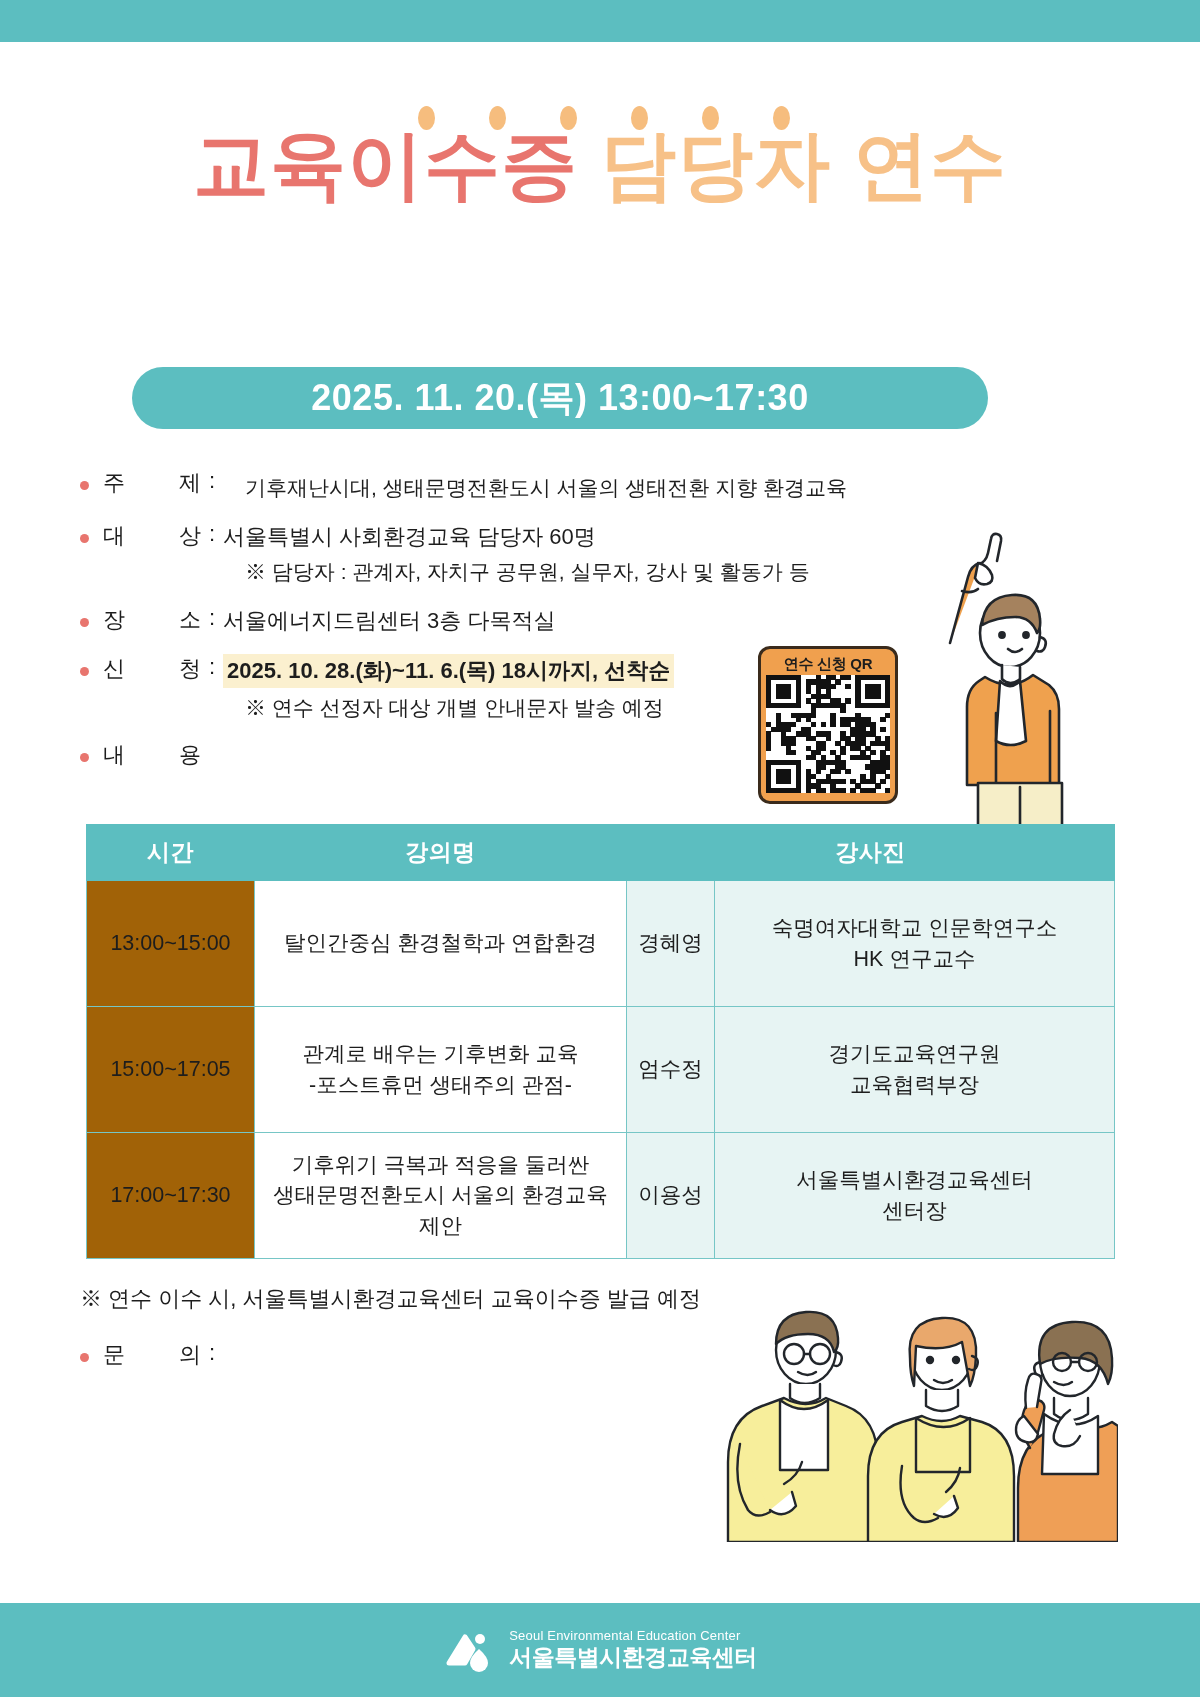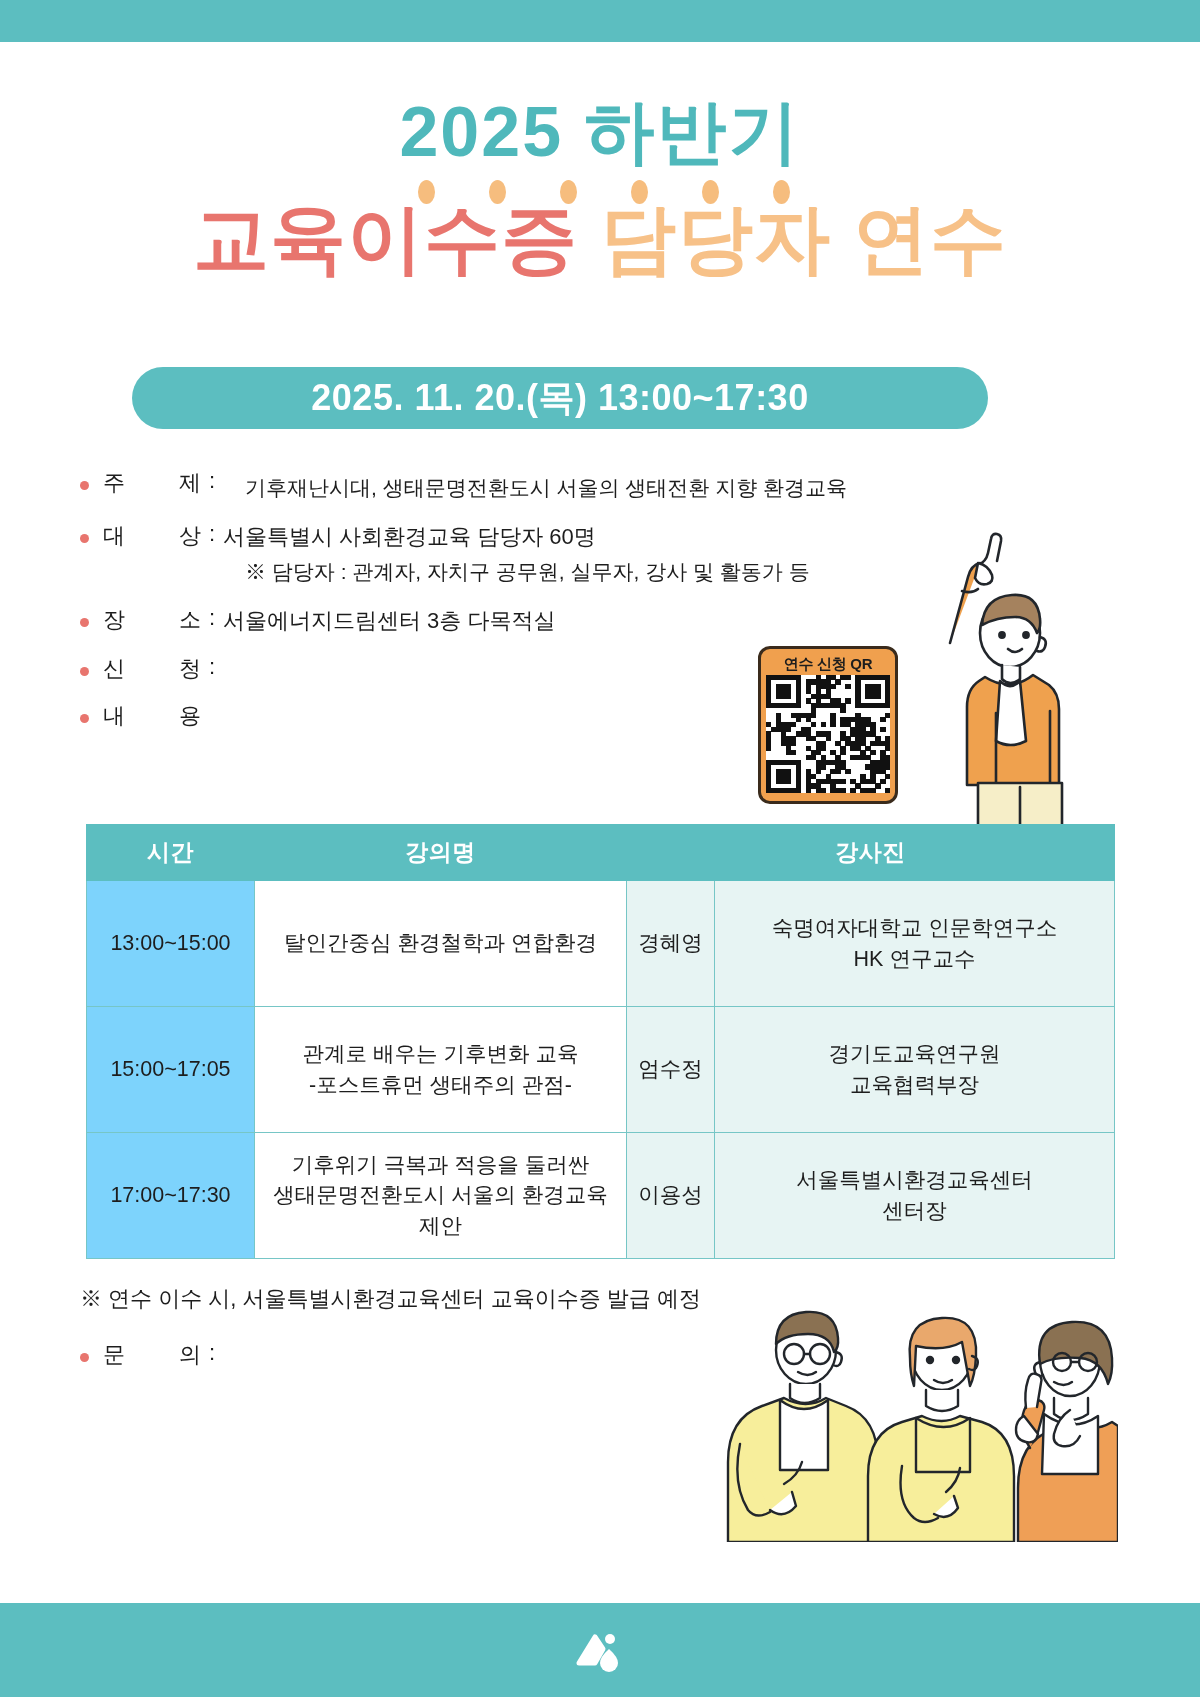--- a/index.html
+++ b/index.html
@@ -86,21 +86,21 @@
     border-collapse:collapse; table-layout:fixed;
   }
   .tbl th {
     background:#5cbec0; color:#ffffff; font-size:23px; font-weight:bold;
     height:56px; border:1px solid #5cbec0; letter-spacing:0.5px;
   }
   .tbl td {
     border:1px solid #76c6c6; font-size:21.5px; color:#1d1d1d;
     text-align:center; line-height:1.4; height:126px; padding:6px 8px;
   }
-  .c-time { background:#7dd3fc; font-size:21.5px; }
+  .c-time { background:#a16207; font-size:21.5px; }
   .c-lec  { background:#ffffff; }
   .c-name { background:#e7f4f3; }
   .c-aff  { background:#e7f4f3; }
 
   
   .notes { position:absolute; left:80px; top:1284px; width:900px; }
   .note-1 { font-size:22px; color:#1d1d1d; margin-bottom:26px; }
   .note-row { display:flex; align-items:flex-start; }
 
   
@@ -116,21 +116,20 @@
   .logo-txt-kr { font-size:23px; color:#ffffff; font-weight:bold; line-height:1.2; letter-spacing:-0.5px; }
   .logo-txt-kr2 { font-size:24px; color:#ffffff; font-weight:bold; line-height:1.2; letter-spacing:-0.5px; }
   .logo-txt-en2 { font-size:15px; color:#ffffff; line-height:1.3; letter-spacing:0.2px; }
 </style>
 </head>
 <body>
 
 <div class="bar-top"></div>
 
 <div class="title-wrap">
-  <div class="title-line1">2025 하반기</div>
   <div class="dots-row">
     <span class="dot"></span>
     <span class="dot"></span>
     <span class="dot"></span>
     <span class="dot"></span>
     <span class="dot"></span>
     <span class="dot"></span>
   </div>
   <div class="title-line2">
     <span class="t-red">교육이수증</span>
@@ -179,20 +178,24 @@
     </span>
   </div>
 
   <div class="info-row">
     <span class="bullet"></span>
     <span class="label">
       <span>신</span>
       <span>청</span>
     </span>
     <span class="colon">:</span>
+    <span class="vals">
+      <span class="v-main hl">2025. 10. 28.(화)~11. 6.(목) 18시까지, 선착순</span>
+      <div class="v-sub">※ 연수 선정자 대상 개별 안내문자 발송 예정</div>
+    </span>
   </div>
 
   <div class="info-row">
     <span class="bullet"></span>
     <span class="label">
       <span>내</span>
       <span>용</span>
     </span>
   </div>
 </div>
@@ -659,15 +662,19 @@
 <div class="bar-bottom"></div>
 <div class="footer-inner">
 
   <div class="logo-grp">
     <svg width="54" height="54" viewBox="0 0 54 54">
       <path d="M6 40 L22 14 L30 26 L22 40 Z" fill="#ffffff"></path>
       <path d="M6 40 L22 14 L30 26 L22 40 Z" fill="none" stroke="#ffffff" stroke-width="5" stroke-linejoin="round"></path>
       <circle cx="37" cy="16" r="5" fill="#ffffff"></circle>
       <path d="M36 26 q9 8 9 14 a9 9 0 0 1 -18 0 q0 -6 9 -14z" fill="#ffffff"></path>
     </svg>
+    <div>
+      <div class="logo-txt-en">Seoul Environmental Education Center</div>
+      <div class="logo-txt-kr">서울특별시환경교육센터</div>
+    </div>
   </div>
 
 </div>
 
 </body></html>

